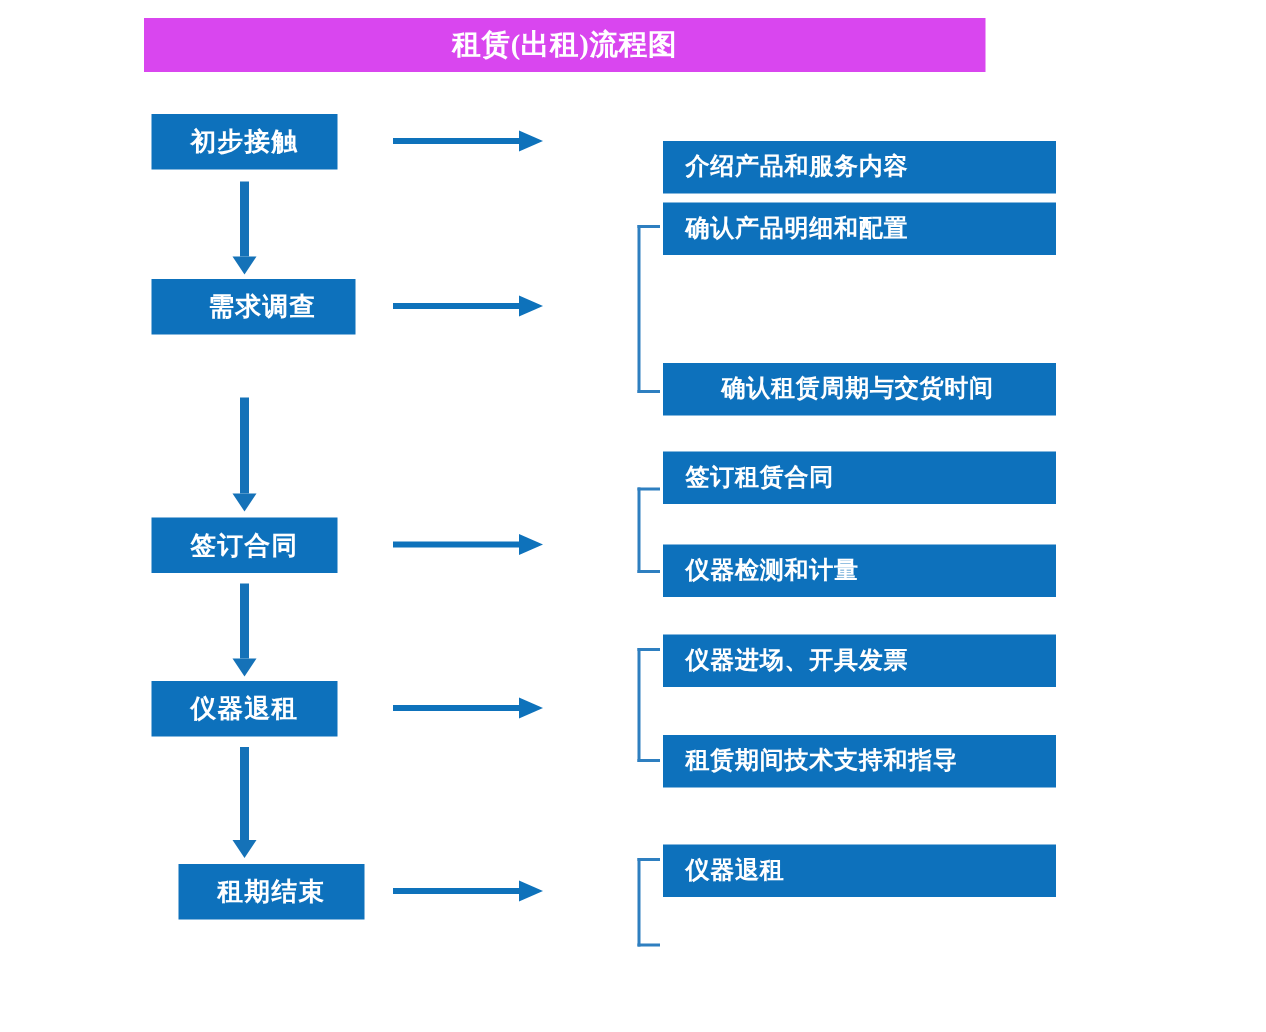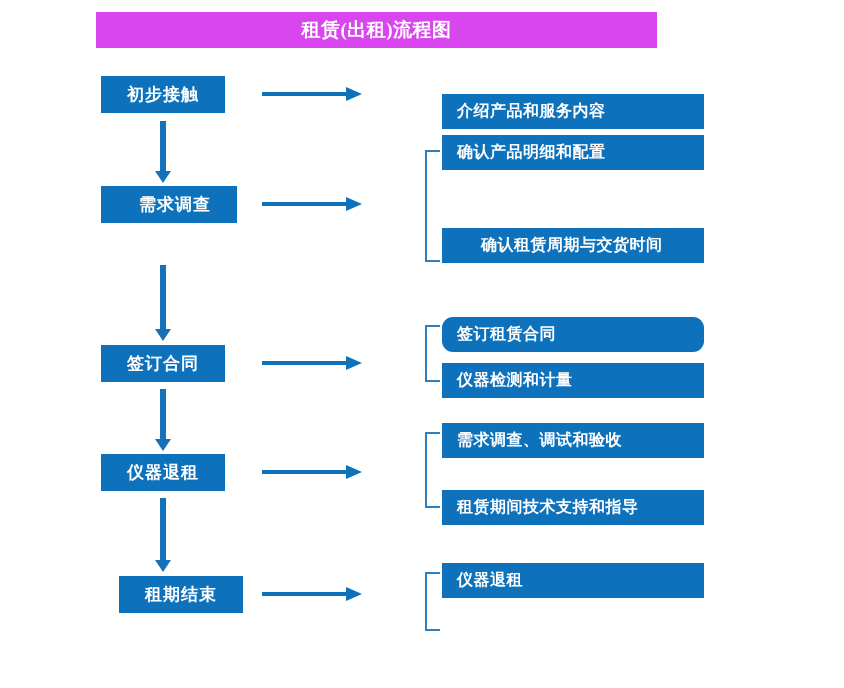--- a/index.html
+++ b/index.html
@@ -210,20 +210,20 @@
       <div class="stub bottom"></div>
   </div>
   <div class="bracket" style="top:572px; height:59px;">
     <div class="spine"></div>
       <div class="stub top"></div>
       <div class="stub bottom"></div>
   </div>
 
   <div class="detail-box" style="top:78px;margin-top:16px;">介绍产品和服务内容</div>
   <div class="detail-box" style="top:135px;">确认产品明细和配置</div>
-  <div class="detail-box" style="top:228px;padding-left:39px;">确认租赁周期与交货时间</div>
-  <div class="detail-box" style="top:317px;border-radius:11px;">签订租赁合同</div>
+  <div class="detail-box" style="top:242px;padding-left:39px;">确认租赁周期与交货时间</div>
+  <div class="detail-box" style="top:301px;">签订租赁合同</div>
   <div class="detail-box" style="top:363px;">仪器检测和计量</div>
-  <div class="detail-box" style="top:423px;">需求调查、调试和验收</div>
+  <div class="detail-box" style="top:423px;">仪器进场、开具发票</div>
   <div class="detail-box" style="top:490px;">租赁期间技术支持和指导</div>
   <div class="detail-box" style="top:563px;">仪器退租</div>
 
 </div>
 
 </body></html>

